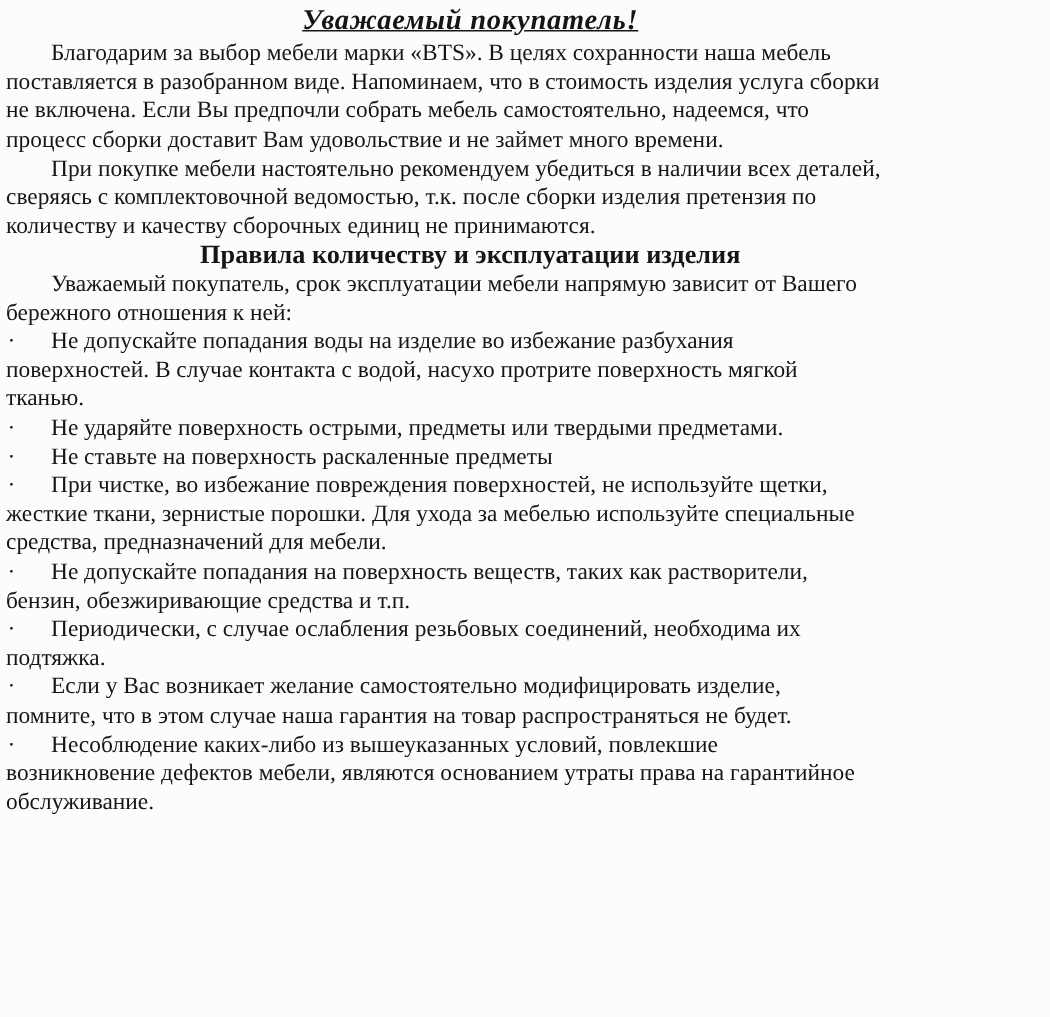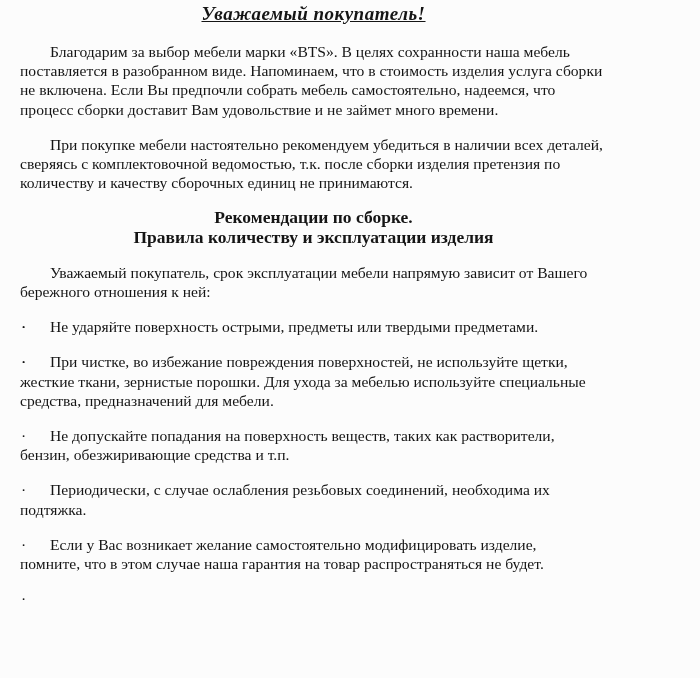--- a/index.html
+++ b/index.html
@@ -27,21 +27,21 @@
     line-height: 24px;
     letter-spacing: 0.5px;
   }
   .heading {
     text-align: center;
     font-size: 17.5px;
     font-weight: bold;
     line-height: 19.2px;
     margin: 0;
   }
-  p { margin: 16px; }
+  p { margin: 0; }
   p.indent { text-indent: 30px; }
   p.bullet {
     position: relative;
     text-indent: 30px;
   }
   p.bullet .marker {
     position: absolute;
     left: 1px;
     top: 0;
     text-indent: 0;
@@ -50,50 +50,52 @@
 </head>
 <body style="background: rgb(252, 252, 252); color: rgb(21, 21, 21);">
 
 <div class="page">
 
   <div class="doc-title">Уважаемый покупатель!</div>
 
   <p class="indent">Благодарим за выбор мебели марки «BTS». В целях сохранности наша мебель<br>поставляется в разобранном виде. Напоминаем, что в стоимость изделия услуга сборки<br>не включена. Если Вы предпочли собрать мебель самостоятельно, надеемся, что<br>процесс сборки доставит Вам удовольствие и не займет много времени.</p>
   <p class="indent">При покупке мебели настоятельно рекомендуем убедиться в наличии всех деталей,<br>сверяясь с комплектовочной ведомостью, т.к. после сборки изделия претензия по<br>количеству и качеству сборочных единиц не принимаются.</p>
 
-  <div class="heading">Рекомендации по сборке.</div>
 
 
   <div class="heading">Правила количеству и эксплуатации изделия</div>
 
   <p class="indent">Уважаемый покупатель, срок эксплуатации мебели напрямую зависит от Вашего<br>бережного отношения к ней:</p>
 
   <p class="bullet">
     <span class="marker">·</span>
+    <span>Не допускайте попадания воды на изделие во избежание разбухания<br>поверхностей. В случае контакта с водой, насухо протрите поверхность мягкой<br>тканью.</span>
   </p>
   <p class="bullet">
     <span class="marker">·</span>
     <span>Не ударяйте поверхность острыми, предметы или твердыми предметами.</span>
   </p>
   <p class="bullet">
     <span class="marker">·</span>
+    <span>Не ставьте на поверхность раскаленные предметы</span>
   </p>
   <p class="bullet">
     <span class="marker">·</span>
     <span>При чистке, во избежание повреждения поверхностей, не используйте щетки,<br>жесткие ткани, зернистые порошки. Для ухода за мебелью используйте специальные<br>средства, предназначений для мебели.</span>
   </p>
   <p class="bullet">
     <span class="marker">·</span>
     <span>Не допускайте попадания на поверхность веществ, таких как растворители,<br>бензин, обезжиривающие средства и т.п.</span>
   </p>
   <p class="bullet">
     <span class="marker">·</span>
     <span>Периодически, с случае ослабления резьбовых соединений, необходима их<br>подтяжка.</span>
   </p>
   <p class="bullet">
     <span class="marker">·</span>
     <span>Если у Вас возникает желание самостоятельно модифицировать изделие,<br>помните, что в этом случае наша гарантия на товар распространяться не будет.</span>
   </p>
   <p class="bullet">
     <span class="marker">·</span>
+    <span>Несоблюдение каких-либо из вышеуказанных условий, повлекшие<br>возникновение дефектов мебели, являются основанием утраты права на гарантийное<br>обслуживание.</span>
   </p>
 
 </div>
 
 </body></html>

